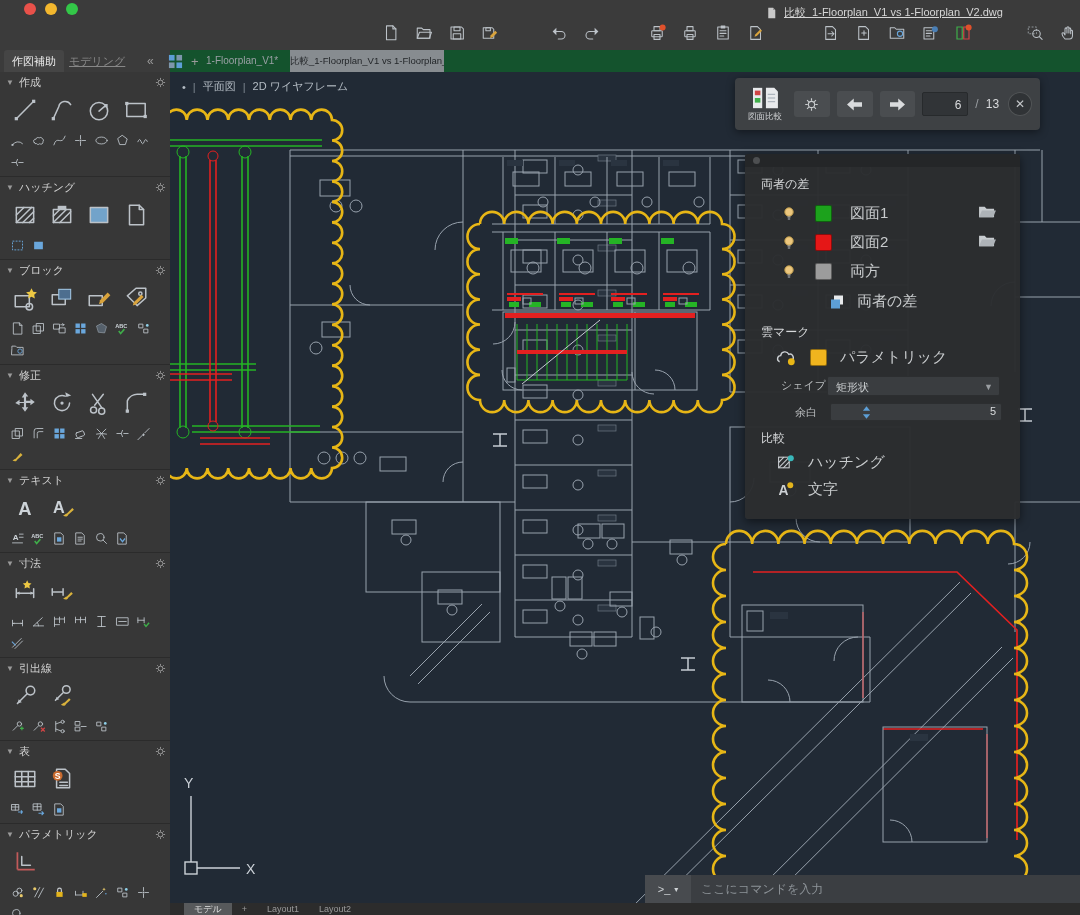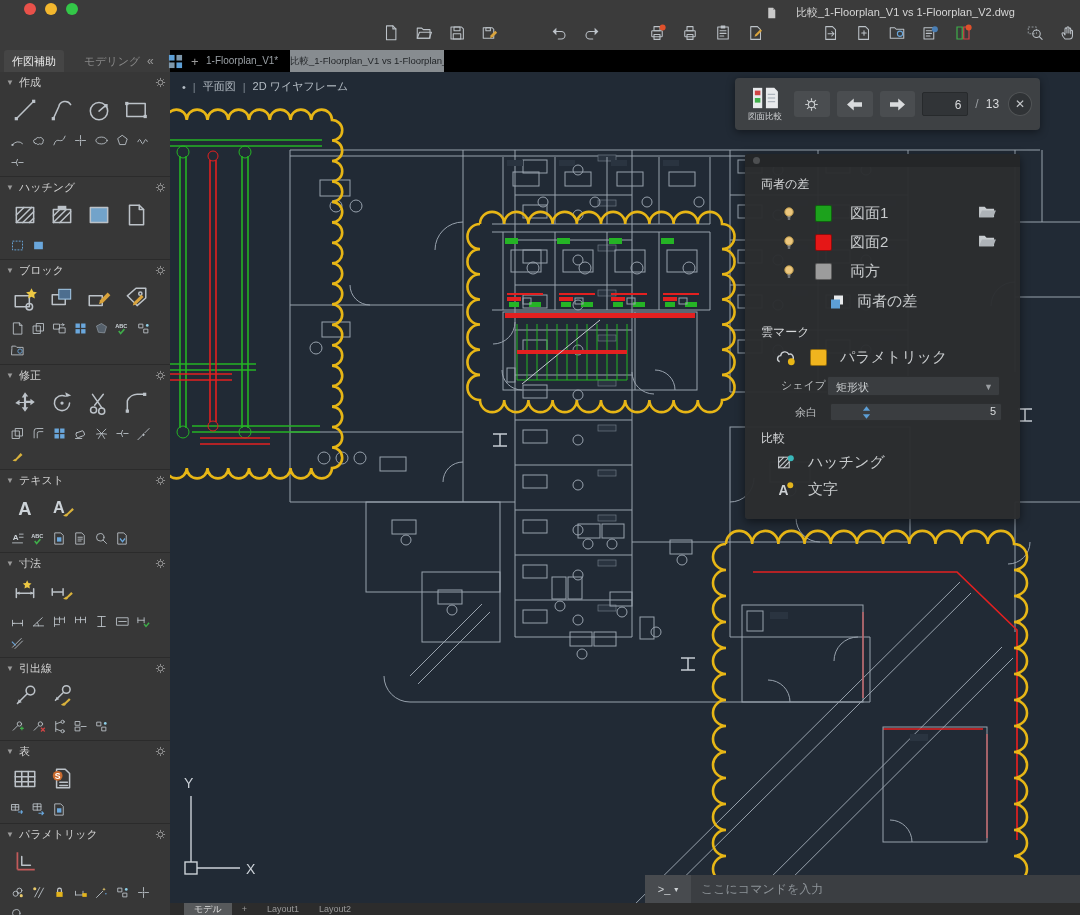--- a/index.html
+++ b/index.html
@@ -2,32 +2,32 @@
 <html><head>
 <meta charset="utf-8">
 <style>
   html,body{margin:0;padding:0;background:#222;font-family:"Liberation Sans",sans-serif;}
   .app{position:relative;width:1080px;height:915px;background:#3b3b3b;overflow:hidden;
        -webkit-font-smoothing:antialiased;}
   
   .titlebar{position:absolute;left:0;top:0;width:1080px;height:50px;background:#3b3b3b;}
   .lights{position:absolute;left:24px;top:3px;display:flex;gap:9px;}
   .light{width:12px;height:12px;border-radius:50%;}
-  .doc-title{position:absolute;left:765px;top:5px;display:flex;align-items:center;gap:18px;
-             color:#d6d6d6;font-size:11px;white-space:nowrap;}
+  .doc-title{position:absolute;left:765px;top:5px;display:flex;align-items:center;gap:6px;
+             color:#d6d6d6;font-size:11px;white-space:nowrap;text-decoration:underline;}
   .tb-group{position:absolute;top:24px;display:flex;gap:15px;align-items:center;}
   .ticon{display:inline-flex;align-items:center;justify-content:center;}
   .ticon svg .s{fill:none;stroke:#bcc2c8;stroke-width:1.4;stroke-linecap:round;stroke-linejoin:round;}
   .ticon svg .f{fill:#bcc2c8;stroke:none;}
   
-  .tabs-row{position:absolute;left:0;top:50px;width:1080px;height:22px;background:#000000;}
+  .tabs-row{position:absolute;left:0;top:50px;width:1080px;height:22px;background:#14532d;}
   .tabs-left{position:absolute;left:0;top:0;width:170px;height:22px;background:#3b3b3b;}
   .rtab{position:absolute;top:0;height:22px;line-height:22px;font-size:11px;}
   .rtab.active{left:4px;padding:0 8px;background:#454545;color:#ececec;border-radius:3px 3px 0 0;}
-  .rtab.inactive{left:84px;color:#878787;}
+  .rtab.inactive{left:69px;color:#878787;text-decoration:underline;}
   .rtab.collapse{left:147px;color:#9a9a9a;font-size:12px;}
   .ftab-icons{position:absolute;left:168px;top:3px;display:flex;gap:8px;align-items:center;height:16px;}
   .ftab1{position:absolute;left:206px;top:0;height:22px;line-height:22px;color:#9aa0a5;font-size:10px;}
   .ftab2{position:absolute;left:290px;top:0;width:154px;height:22px;line-height:22px;background:#878c90;
          color:#24272a;font-size:9.5px;text-align:center;overflow:hidden;white-space:nowrap;}
   .plus{color:#9a9a9a;font-size:13px;}
   
   .sidebar{position:absolute;left:0;top:72px;width:170px;height:843px;background:#373737;overflow:hidden;}
   .side-sec{padding:2px 4px 3px 6px;border-bottom:1px solid #2b2b2b;}
   .sec-head{display:flex;align-items:center;height:16px;gap:5px;}

